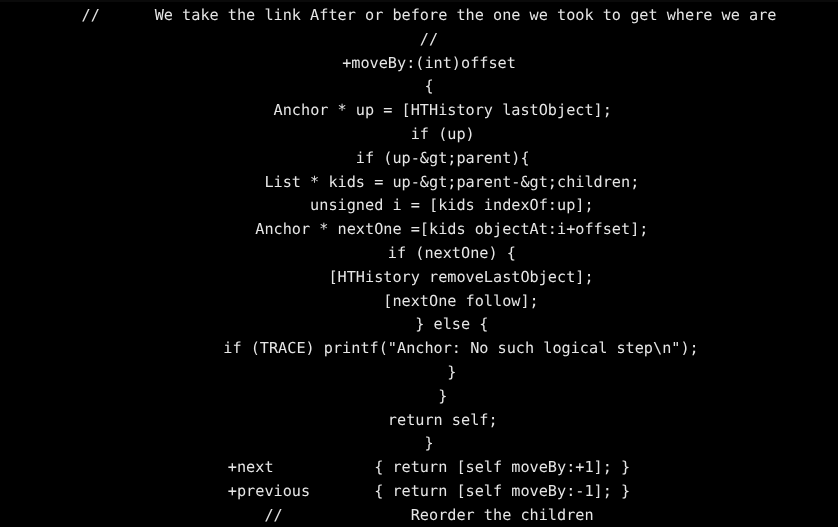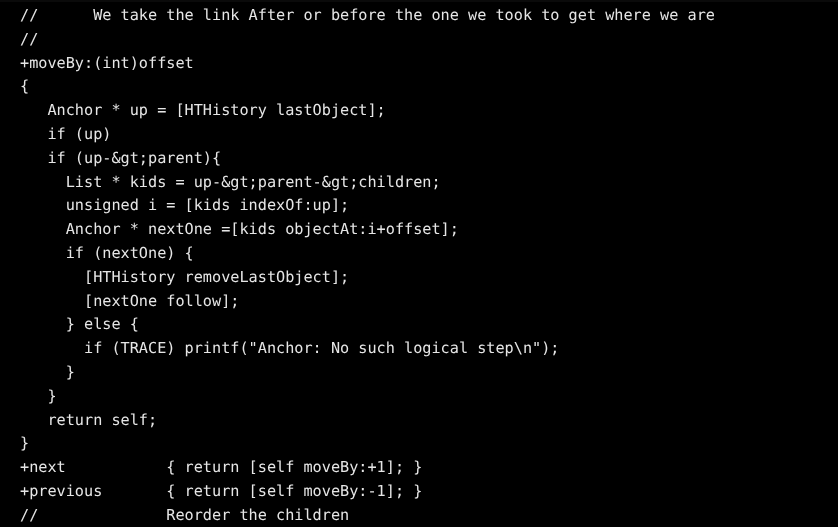--- a/index.html
+++ b/index.html
@@ -26,20 +26,21 @@
   .code-block {
     margin: 0;
     padding: 0;
     color: #e8e8e8;
     font-family: "DejaVu Sans Mono", "Liberation Mono", monospace;
     font-size: 15.2px;
     line-height: 23.8px;
     letter-spacing: 0px;
     white-space: pre;
     text-rendering: geometricPrecision;
+    text-align: center;
     -webkit-font-smoothing: antialiased;
   }
   .code-line {
     display: block;
     height: 23.8px;
     padding-left: 20px;
     white-space: pre;
     color: #e6e6e6;
   }
   .top-edge {

